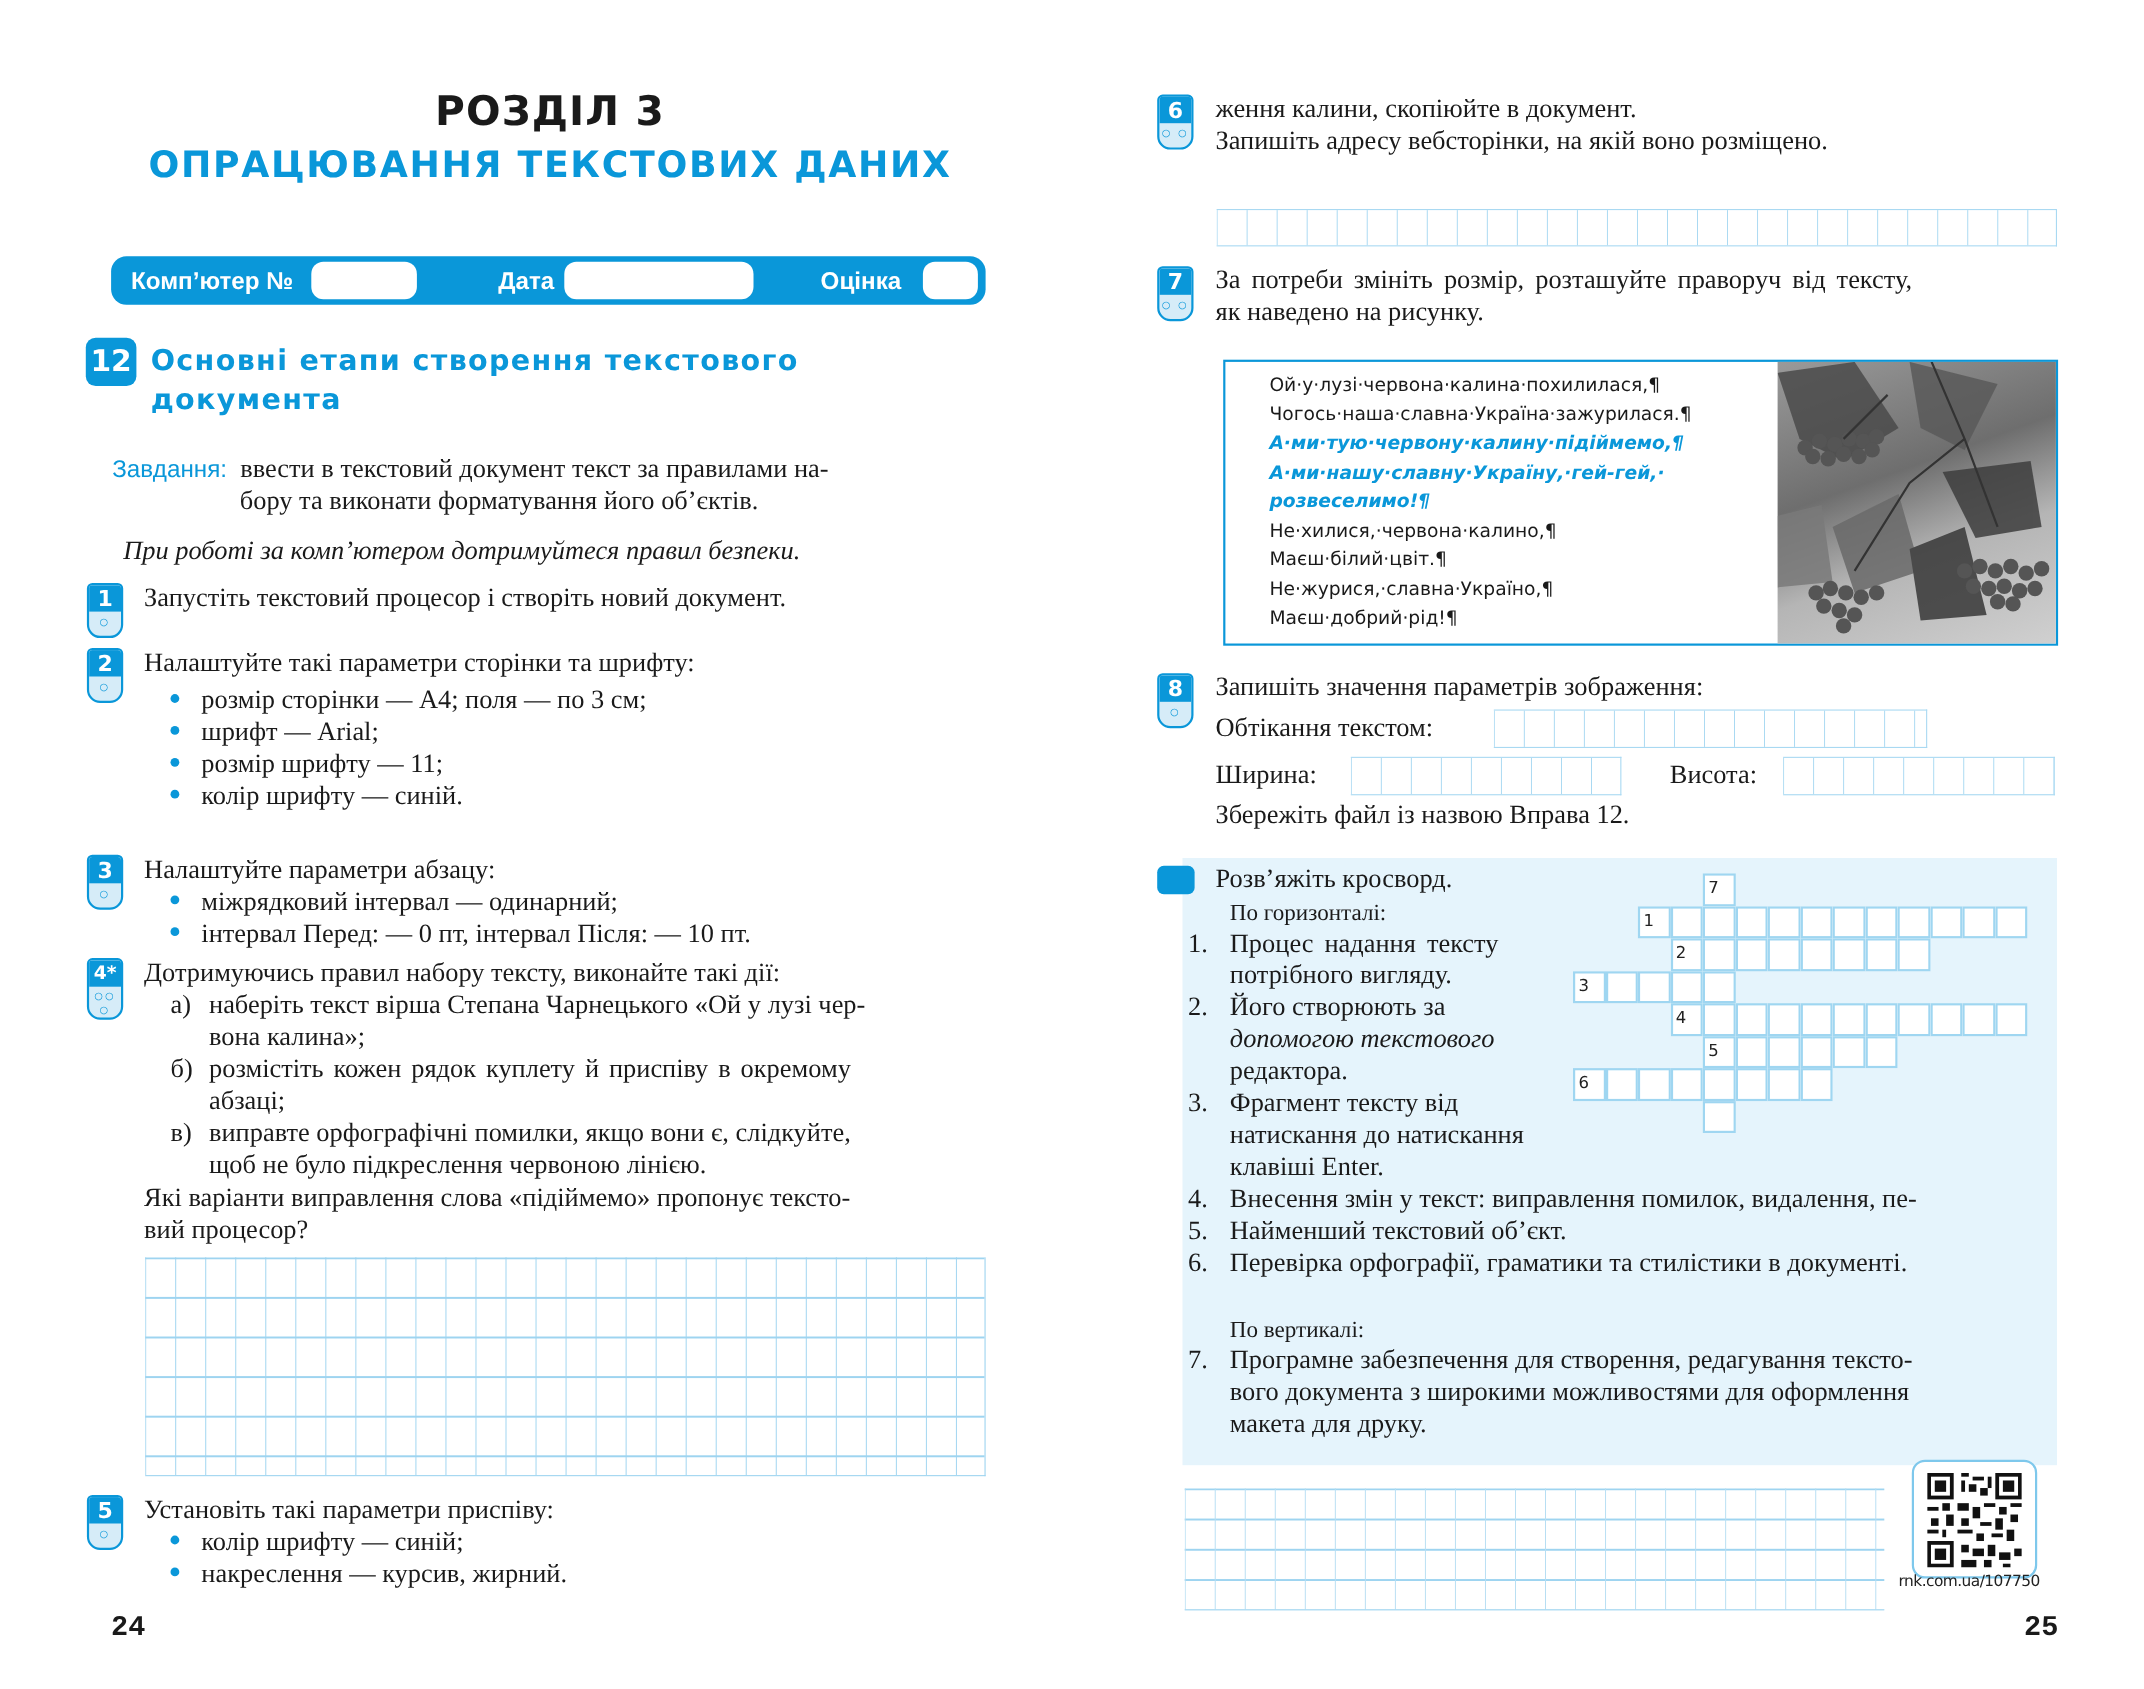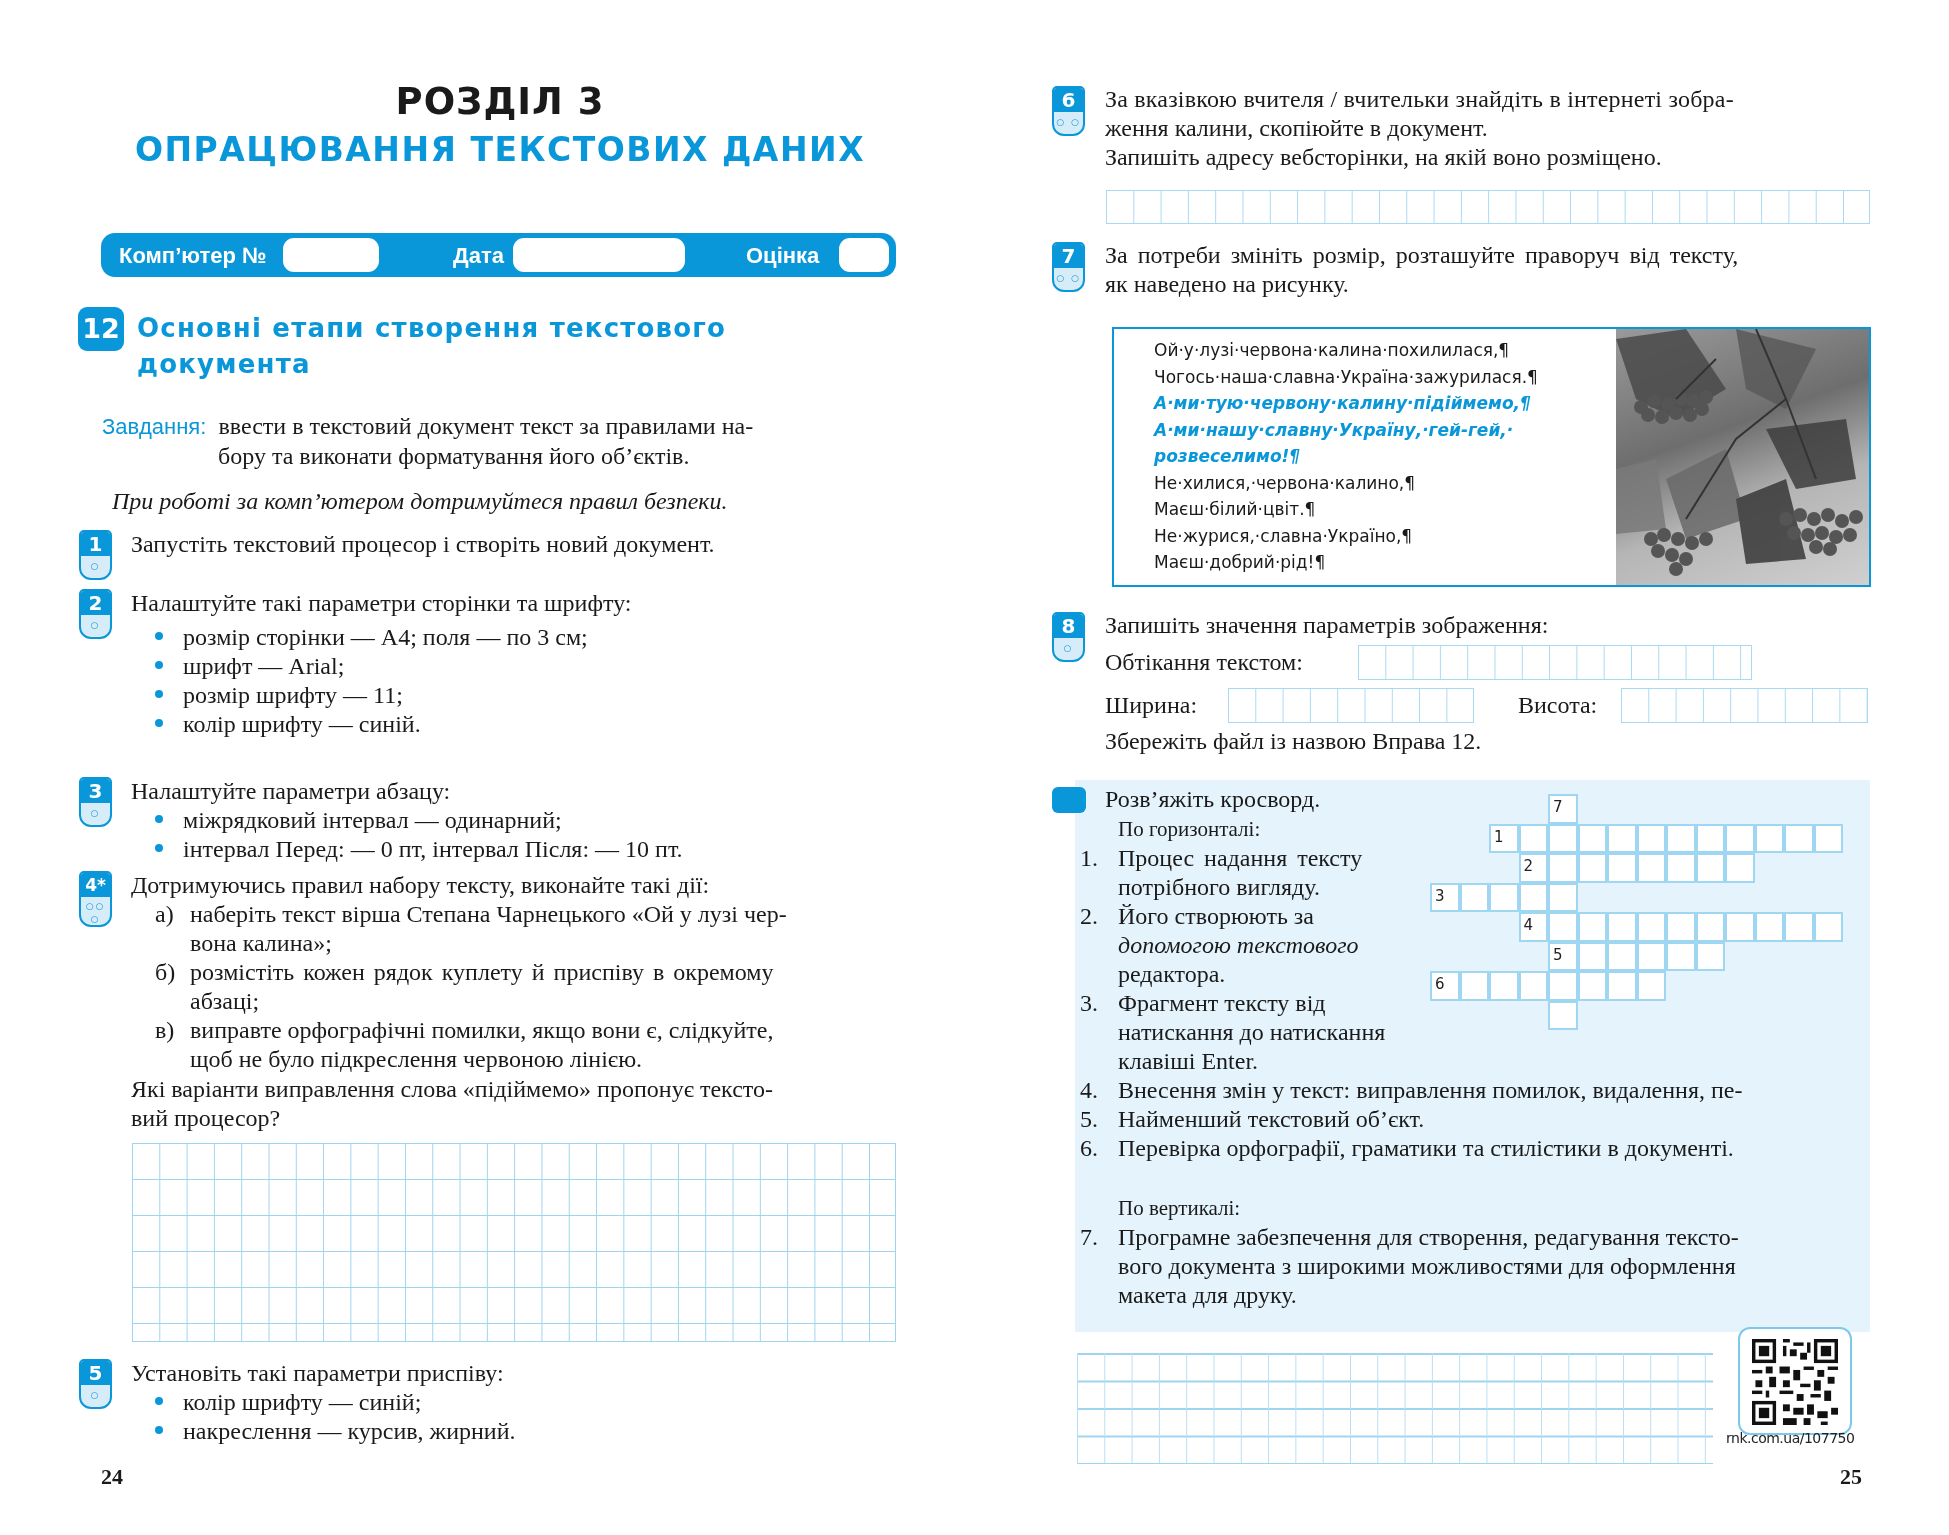--- a/index.html
+++ b/index.html
@@ -23,21 +23,21 @@
   .grid-big{background-image:linear-gradient(to right,#b7def3 1px,transparent 1px),linear-gradient(to bottom,#9ed4f0 1.5px,transparent 1.5px);background-size:27.3px 100%,100% 27.5px;border-bottom:1.5px solid #9ed4f0;}
   .boxes{background-image:linear-gradient(to right,#a9d9f2 1px,transparent 1px);background-size:27.3px 100%;border-top:1.5px solid #a9d9f2;border-bottom:1.5px solid #a9d9f2;border-right:1px solid #a9d9f2;}
   .poembox{border:2px solid #0a97d9;background:#fff;}
   .poem{font-family:"DejaVu Sans",sans-serif;font-size:17px;line-height:26.5px;white-space:nowrap;}
   .poem .hl{color:#0a97d9;font-weight:bold;font-style:italic;}
   .photo{background:linear-gradient(160deg,#9a9a9a 0%,#6e6e6e 40%,#b5b5b5 65%,#d0d0d0 100%);}
   .cw-panel{background:#e5f4fc;}
   .cell{position:absolute;width:29.5px;height:29.5px;box-sizing:border-box;border:2px solid #9fd6f1;background:#fff;margin-left:-1px;margin-top:-1px;}
   .cell span{position:absolute;left:3px;top:2px;font-family:"DejaVu Sans",sans-serif;font-size:15px;color:#222;}
   .qr{border:2px solid #7ec8ec;border-radius:12px;background:#fff;}
-  .pagenum{font-family:Liberation Serif, serif;font-weight:bold;font-size:22px;}
+  .pagenum{font-family:Liberation Mono, monospace;font-weight:bold;font-size:26px;}
 </style>
 </head>
 <body>
 
 <div class="abs chapter" style="left:300px;top:80px;width:400px;">РОЗДІЛ 3</div>
 <div class="abs subtitle" style="left:100px;top:130px;width:800px;">ОПРАЦЮВАННЯ ТЕКСТОВИХ ДАНИХ</div>
 
 <div class="abs hdrbar" style="left:101px;top:233px;width:795px;">
   <span class="abs hdrlabel" style="left:18px;">Комп’ютер №</span>
   <div class="abs hdrbox" style="left:182px;width:96px;"></div>
@@ -118,21 +118,20 @@
   <div><span class="bullet"></span><span>накреслення — курсив, жирний.</span></div>
 </div>
 
 <div class="abs pagenum" style="left:101px;top:1464px;">24</div>
 
 <div class="abs badge" style="left:1052px;top:86px;">
   <div class="num">6</div>
   <div class="dots">○ ○</div>
 </div>
 <div class="abs txt" style="left:1105px;top:85px;">
-  <div style="letter-spacing:0.2px;">За вказівкою вчителя / вчительки знайдіть в інтернеті зобра-</div>
   <div>ження калини, скопіюйте в документ.</div>
   <div>Запишіть адресу вебсторінки, на якій воно розміщено.</div>
 </div>
 <div class="abs boxes" style="left:1106px;top:190px;width:763px;height:32px;"></div>
 
 <div class="abs badge" style="left:1052px;top:242px;">
   <div class="num">7</div>
   <div class="dots">○ ○</div>
 </div>
 <div class="abs txt" style="left:1105px;top:241px;">

